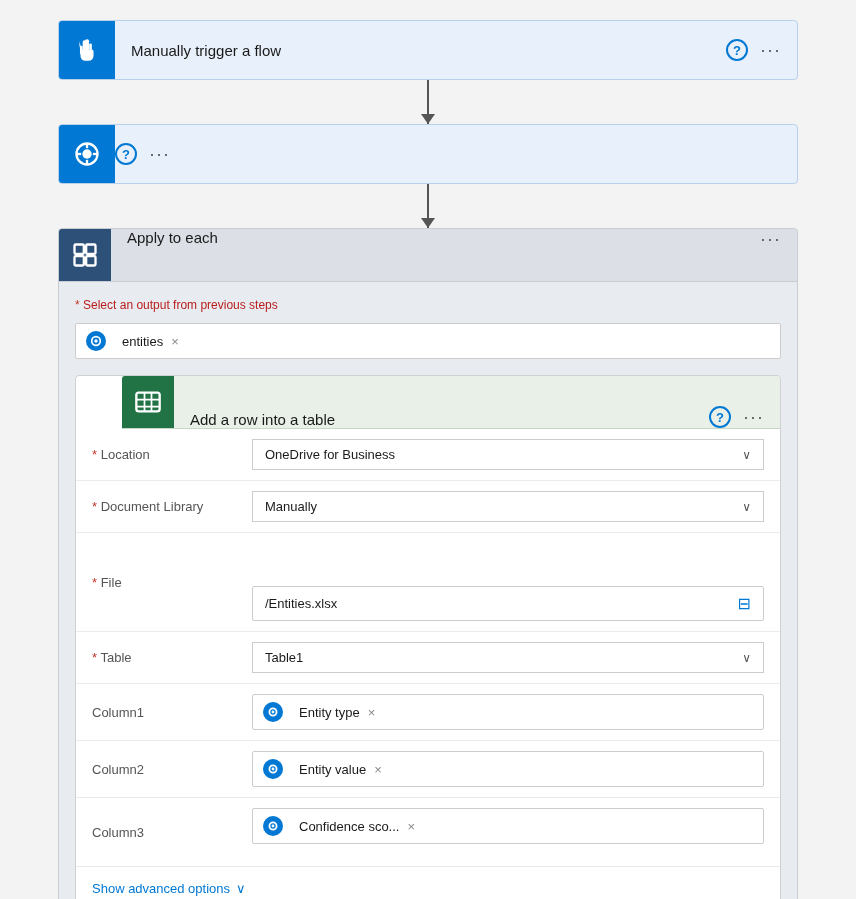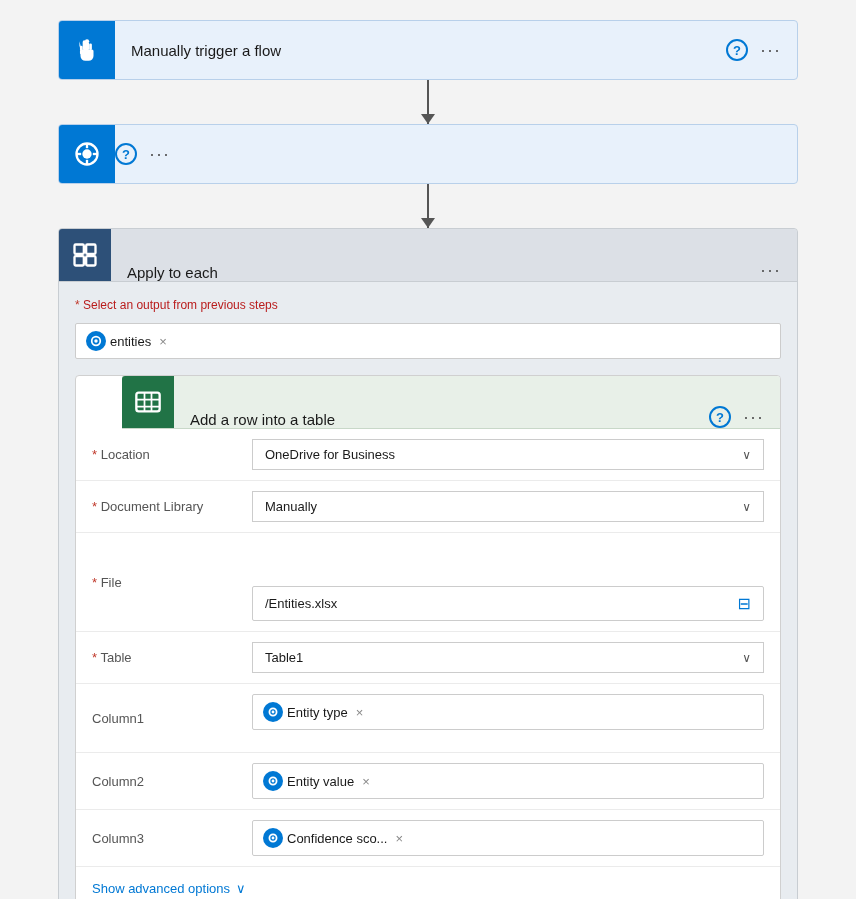--- a/index.html
+++ b/index.html
@@ -92,21 +92,21 @@
 
     
     .apply-block {
       width: 100%;
       background: #e8ecf0;
       border: 1px solid #c8cdd2;
       border-radius: 4px;
     }
     .apply-header {
       display: flex;
-      align-items: flex-end;
+      align-items: flex-start;
       padding: 0;
       min-height: 52px;
       border-bottom: 1px solid #c8cdd2;
       background: #dce0e6;
       border-radius: 4px 4px 0 0;
     }
     .apply-icon {
       width: 52px;
       min-width: 52px;
       height: 52px;
@@ -146,21 +146,21 @@
       padding: 6px 10px;
       display: flex;
       align-items: center;
       gap: 8px;
       min-height: 36px;
       margin-bottom: 16px;
     }
     .token-chip {
       display: flex;
       align-items: center;
-      gap: 4px;
+      gap: 16px;
       background: #fff;
       border: none;
       font-size: 13px;
       color: #1a1a1a;
       justify-content: space-between;
     }
     .token-icon {
       width: 20px;
       height: 20px;
       background: #0078d4;
@@ -435,21 +435,21 @@
               <div class="dropdown-field">
                 <span>Table1</span>
                 <span class="dropdown-arrow">∨</span>
               </div>
             </div>
           </div>
 
           <div class="form-row">
             <div class="form-row-label">Column1</div>
             <div class="form-row-value">
-              <div class="token-input" style="margin-bottom:12px">
+              <div class="token-input" style="margin-bottom:0">
                 <div class="token-chip">
                   <div class="token-icon">
                     <svg viewBox="0 0 14 14" width="10" height="10">
                         <circle cx="7" cy="7" r="5" fill="none" stroke="white" stroke-width="2.5"></circle>
                         <circle cx="7" cy="7" r="2" fill="white"></circle>
                       </svg>
                   </div>
                   <span>Entity type</span>
                 </div>
                 <span class="token-close">×</span>
@@ -471,21 +471,21 @@
                   <span>Entity value</span>
                 </div>
                 <span class="token-close">×</span>
               </div>
             </div>
           </div>
 
           <div class="form-row">
             <div class="form-row-label">Column3</div>
             <div class="form-row-value">
-              <div class="token-input" style="margin-bottom:0">
+              <div class="token-input" style="margin-bottom:12px">
                 <div class="token-chip">
                   <div class="token-icon">
                     <svg viewBox="0 0 14 14" width="10" height="10">
                         <circle cx="7" cy="7" r="5" fill="none" stroke="white" stroke-width="2.5"></circle>
                         <circle cx="7" cy="7" r="2" fill="white"></circle>
                       </svg>
                   </div>
                   <span>Confidence sco...</span>
                 </div>
                 <span class="token-close">×</span>

